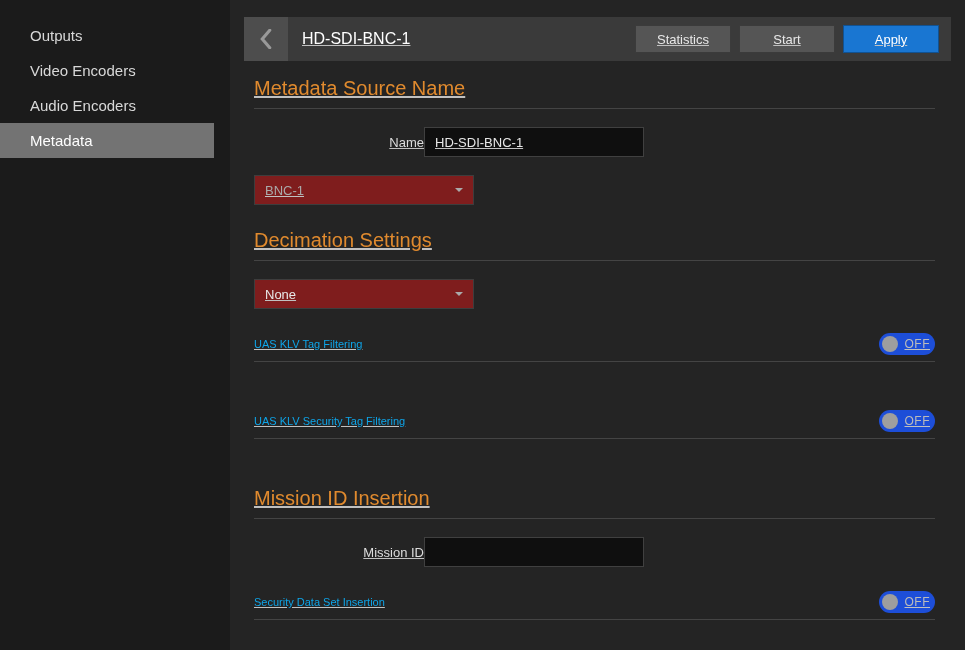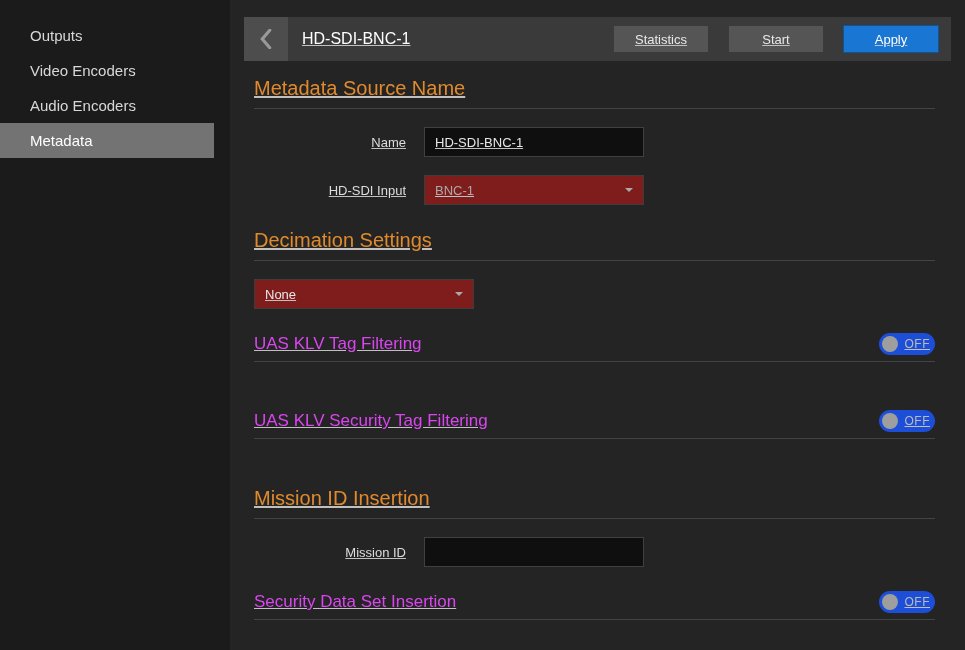--- a/index.html
+++ b/index.html
@@ -54,21 +54,21 @@
       margin-right: 14px;
     }
     .back-btn svg { width: 14px; height: 20px; }
     .header-title {
       font-size: 16px;
       color: #fff;
       flex: 1;
     }
     .header-btns {
       display: flex;
-      gap: 19px;
+      gap: 8px;
       padding-right: 12px;
     }
     .btn {
       height: 28px;
       min-width: 96px;
       background: #555;
       color: #e8e8e8;
       font-size: 13px;
       border: 1px solid rgba(0,0,0,0.3);
       cursor: pointer;
@@ -99,21 +99,20 @@
     .form-row {
       display: flex;
       align-items: center;
       margin-bottom: 18px;
     }
     .form-label {
       width: 170px;
       text-align: right;
       font-size: 13px;
       color: #ddd;
-      padding-right: 18px;
     }
     .text-input {
       height: 30px;
       width: 220px;
       background: #0f0f0f;
       border: 1px solid #404040;
       color: #e8e8e8;
       padding: 0 10px;
       font-size: 13px;
     }
@@ -139,22 +138,22 @@
     }
     .header-row {
       display: flex;
       justify-content: space-between;
       align-items: center;
       border-bottom: 1px solid #444;
       padding-bottom: 6px;
       margin-bottom: 16px;
     }
     .header-row .h-title {
-      font-size: 17px;
-      color: #d946ef;
+      font-size: 11px;
+      color: #0ea5e9;
     }
     .header-row.last { margin-bottom: 0; }
     .toggle {
       position: relative;
       width: 56px;
       height: 22px;
       background: #1d4ed8;
       border-radius: 11px;
       display: flex;
       align-items: center;
@@ -203,21 +202,20 @@
 
   <div class="form-area">
 
     <div class="section">
       <div class="section-heading">Metadata Source Name</div>
       <div class="form-row">
         <div class="form-label">Name</div>
         <input class="text-input" value="HD-SDI-BNC-1" style="">
       </div>
       <div class="form-row">
-        <div class="form-label">HD-SDI Input</div>
         <div class="select">
           <span>BNC-1</span>
           <span class="caret"></span>
         </div>
       </div>
     </div>
 
     <div class="section">
       <div class="section-heading">Decimation Settings</div>
       <div class="form-row">

